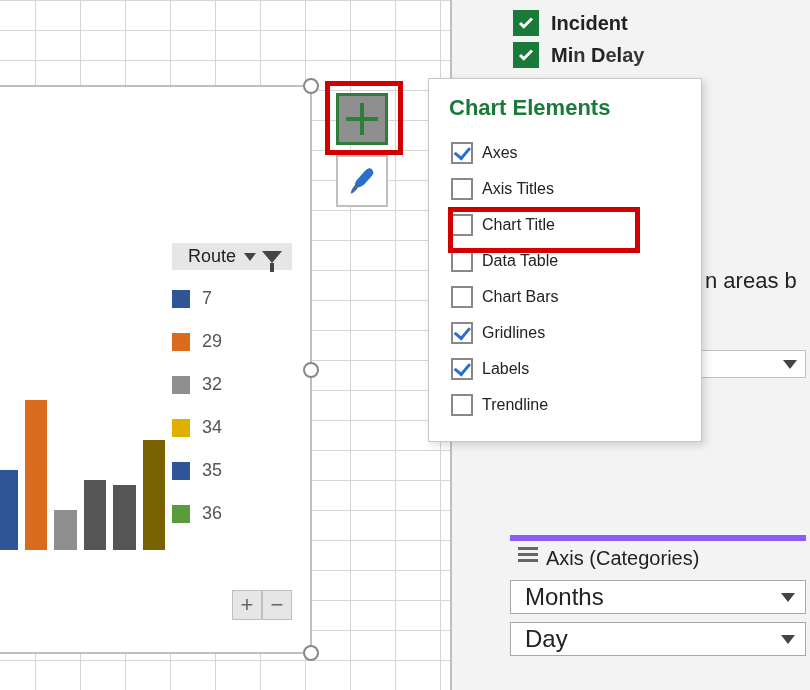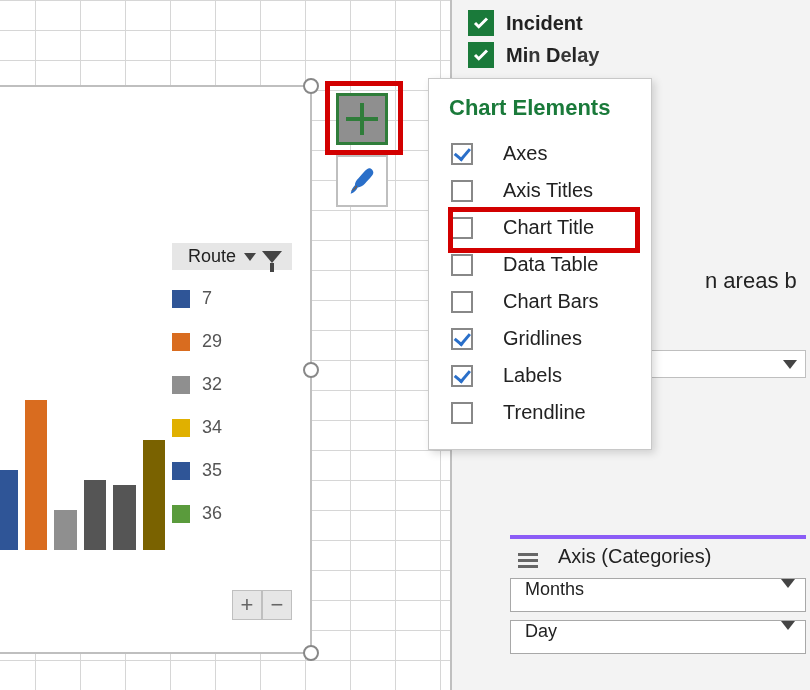--- a/index.html
+++ b/index.html
@@ -154,22 +154,23 @@
     position: absolute;
     left: 450px; top: 0;
     width: 360px; height: 690px;
     background: #f3f3f3;
     border-left: 2px solid #bfbfbf;
   }
   .pane-row {
     display: flex;
     align-items: center;
     gap: 12px;
-    padding: 6px 16px;
+    padding: 6px 29px;
     font-size: 20px;
+    margin-left: 32px;
   }
   .check {
     width: 26px; height: 26px;
     border: 3px solid #1a7a3a;
     background: #1a7a3a;
     display: flex; align-items: center; justify-content: center;
   }
   .check svg { width: 18px; height: 18px; }
   .bold { font-weight: 700; }
 
@@ -190,38 +191,38 @@
     display: flex;
     align-items: center;
     justify-content: flex-end;
     padding-right: 8px;
   }
 
   
   .popup {
     position: absolute;
     left: 428px; top: 78px;
-    width: 224px;
+    width: 274px;
     background: #fff;
     border: 1px solid #c8c8c8;
     box-shadow: 3px 3px 8px rgba(0,0,0,0.15);
     padding: 16px 14px 18px 20px;
     z-index: 50;
   }
   .popup-title {
     color: #1a7a3a;
     font-weight: 700;
     font-size: 22px;
     margin-bottom: 14px;
   }
   .popup-item {
     display: flex;
     align-items: center;
-    gap: 30px;
-    font-size: 20px;
+    gap: 9px;
+    font-size: 16px;
     padding: 7px 2px;
   }
   .cbox {
     width: 22px; height: 22px;
     border: 2px solid #888;
     background: #fff;
     display: flex;
     align-items: center;
     justify-content: center;
     flex-shrink: 0;
@@ -235,40 +236,41 @@
   }
 
   
   .axis-section {
     position: absolute;
     left: 510px; top: 535px;
     width: 296px;
   }
   .axis-header {
     display: flex;
-    align-items: flex-end;
-    gap: 20px;
+    align-items: flex-start;
+    gap: 8px;
     font-size: 20px;
     padding: 6px 0 10px 8px;
-    border-top: 4px solid #8b5cf6;
+    border-top: 6px solid #8b5cf6;
   }
   .axis-icon {
     display: inline-flex;
     flex-direction: column;
     gap: 3px;
   }
   .axis-icon span { width: 20px; height: 3px; background: #666; }
   .combo {
     background: #fff;
     border: 1px solid #a8a8a8;
     height: 34px;
     display: flex;
+    align-items: center;
     justify-content: space-between;
     padding: 0 10px 0 14px;
-    font-size: 18px;
+    font-size: 24px;
     margin-bottom: 8px;
   }
   .tri-down {
     width: 0; height: 0;
     border-left: 7px solid transparent;
     border-right: 7px solid transparent;
     border-top: 9px solid #444;
   }
   .legend-tri {
     width: 0; height: 0;

